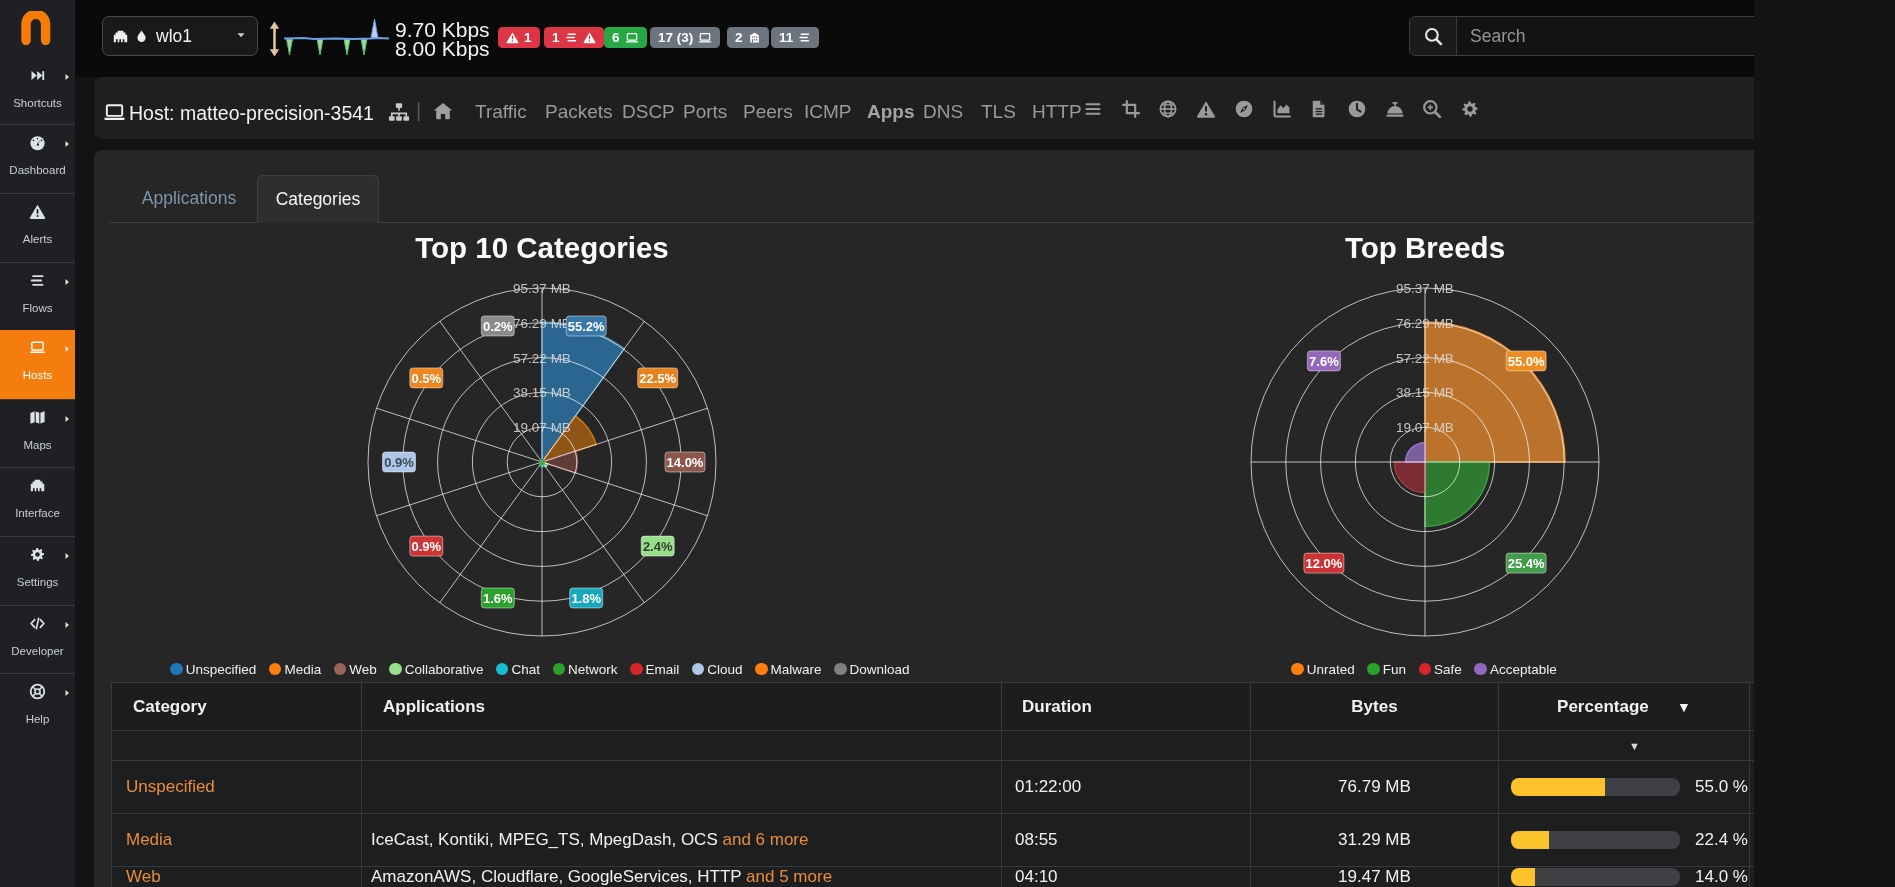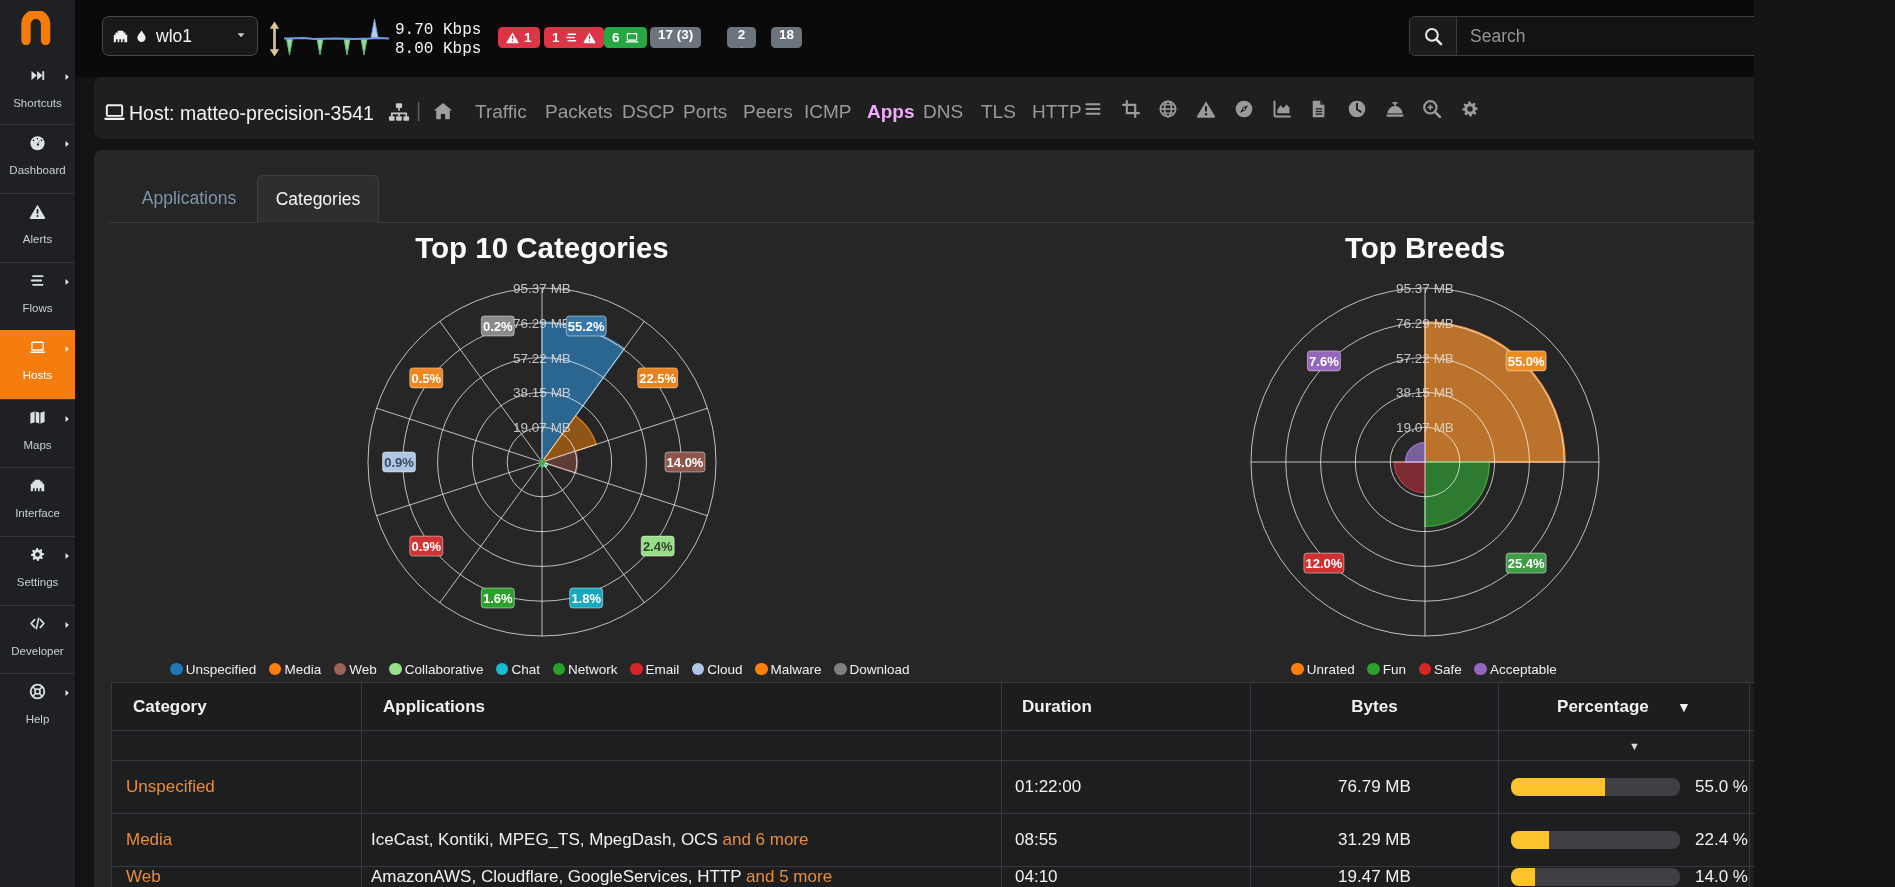--- a/index.html
+++ b/index.html
@@ -8,25 +8,25 @@
 .topbar{left:75px;top:0;width:1820px;height:77px;background:#0a0a0a;}
 .sidebar{left:0;top:0;width:75px;height:887px;background:#1f2023;}
 .sideitem{left:0;width:75px;height:68.6px;text-align:center;color:#c9ced4;border-top:1px solid #36373b;}
 .sideitem .lbl{position:absolute;left:0;right:0;top:39px;font-size:11.5px;}
 .sideitem .ic{position:absolute;left:0;right:0;top:9px;}
 .sideitem .car{position:absolute;right:3px;top:10px;}
 .active-item{background:#f57d0d;color:#fff;border-top:none;}
 .nobord{border-top:none;text-decoration:underline;}
 .drop{left:102px;top:16px;width:156px;height:40px;background:#191919;border:1px solid #4a4a4a;border-radius:7px;display:flex;align-items:center;padding:0 10px 0 9px;gap:5px;}
 .drop .t{color:#f2f2f2;font-size:17.5px;margin-left:2px;}
-.kbps{color:#f4f4f4;font-size:16px;line-height:18.5px;font-family:Liberation Mono, monospace;}
+.kbps{color:#f4f4f4;font-size:21px;line-height:18.5px;}
 .badge6{height:21px;border-radius:4.5px;display:flex;align-items:center;gap:5px;padding:0 8px;color:#fff;font-size:13.5px;font-weight:bold;}
 .bred{background:#dc3545;}
 .bgreen{background:#28a745;}
-.bgray{background:#6c757d;flex-direction:column;}
+.bgray{background:#6c757d;}
 .searchbox{left:1409px;top:16px;width:352px;height:40px;border:1px solid #3f3f3f;border-radius:6px;background:#131313;display:flex;align-items:center;}
 .searchbox .mag{width:47px;height:100%;border-right:1px solid #3a3a3a;background:#1b1b1b;border-radius:6px 0 0 6px;display:flex;align-items:center;justify-content:center;}
 .searchbox .ph{color:#969696;font-size:17.5px;padding-left:13px;}
 .navbar2{left:94px;top:77px;width:1779px;height:62px;background:#1f1f1f;border-radius:8px;}
 .nlink{color:#9a9a9a;font-size:19px;}
 .card{left:94px;top:150px;width:1781px;height:737px;background:#262626;border-radius:8px 8px 0 0;}
 .tabline{left:110px;top:222px;width:1749px;height:1px;background:#3d3d3d;}
 .tab-on{left:257px;top:175px;width:122px;height:48px;background:#2e2e2e;border:1px solid #3f3f3f;border-bottom:1px solid #2e2e2e;border-radius:6px 6px 0 0;color:#f5f5f5;font-size:17.5px;text-align:center;line-height:46px;}
 .tab-off{left:139px;top:175px;width:100px;height:48px;color:#7d96ab;font-size:17.5px;text-align:center;line-height:46px;}
 .ctitle{top:231px;width:500px;text-align:center;color:#fbfbfb;font-size:29.5px;font-weight:bold;}
@@ -112,21 +112,21 @@
         <path d="M4 21 V8 L12 3 L20 8 V21 Z"></path>
         <rect x="7" y="10" width="2.4" height="2.6" fill="#6c757d"></rect>
         <rect x="11" y="10" width="2.4" height="2.6" fill="#6c757d"></rect>
         <rect x="15" y="10" width="2.4" height="2.6" fill="#6c757d"></rect>
         <rect x="7" y="15" width="2.4" height="6" fill="#6c757d"></rect>
         <rect x="11" y="15" width="2.4" height="2.6" fill="#6c757d"></rect>
         <rect x="15" y="15" width="2.4" height="2.6" fill="#6c757d"></rect>
       </svg>
     </div>
 <div class="ab badge6 bgray" style="left:771px;top:27px">
-      <span>18</span>
+      <span>11</span>
       <svg width="13" height="13" viewBox="0 0 24 24" fill="#fff">
         <rect x="4.5" y="4.6" width="16" height="2.6" rx="1.3"></rect>
         <rect x="2.5" y="10.7" width="16" height="2.6" rx="1.3"></rect>
         <rect x="4.5" y="16.8" width="16" height="2.6" rx="1.3"></rect>
       </svg>
     </div>
 
 <div class="ab searchbox">
       <div class="mag">
         <svg width="19" height="19" viewBox="0 0 24 24" fill="#e8e8e8">
@@ -168,21 +168,21 @@
 <span class="ab" style="left:322px;top:22px;color:#5a5a5a;font-size:20px">|</span>
 <span class="ab" style="left:338px;top:23px"><svg width="22" height="22" viewBox="0 0 24 24" fill="#9f9f9f">
           <path d="M12 3.2 L22 11.5 h-2.6 V20 a1 1 0 0 1 -1 1 H14.4 v-5.6 h-4.8 V21 H5.6 a1 1 0 0 1 -1 -1 V11.5 H2 Z"></path>
         </svg></span>
 <span class="ab nlink" style="left:381px;top:24px;">Traffic</span>
       <span class="ab nlink" style="left:451px;top:24px;">Packets</span>
       <span class="ab nlink" style="left:528px;top:24px;">DSCP</span>
       <span class="ab nlink" style="left:589px;top:24px;">Ports</span>
       <span class="ab nlink" style="left:649px;top:24px;">Peers</span>
       <span class="ab nlink" style="left:710px;top:24px;">ICMP</span>
-      <span class="ab nlink" style="left:773px;top:24px;color:#f0abfc;font-weight:bold;">Apps</span>
+      <span class="ab nlink" style="left:773px;top:24px;color:#a3a3a3;font-weight:bold;">Apps</span>
       <span class="ab nlink" style="left:829px;top:24px;">DNS</span>
       <span class="ab nlink" style="left:887px;top:24px;">TLS</span>
       <span class="ab nlink" style="left:938px;top:24px;">HTTP</span>
 <span class="ab" style="left:989px;top:22px"><svg width="20" height="20" viewBox="0 0 24 24" fill="#9a9a9a">
           <rect x="3" y="5" width="18" height="2.4" rx="1.2"></rect>
           <rect x="3" y="10.8" width="18" height="2.4" rx="1.2"></rect>
           <rect x="3" y="16.6" width="18" height="2.4" rx="1.2"></rect>
         </svg></span>
       <span class="ab" style="left:1026.7px;top:22px"><svg width="20" height="20" viewBox="0 0 24 24" fill="#9a9a9a">
           <path d="M7 2.5 V17 H21.5 M2.5 7 H17 V21.5" fill="none" stroke="#9a9a9a" stroke-width="2.6" stroke-linecap="round"></path>

